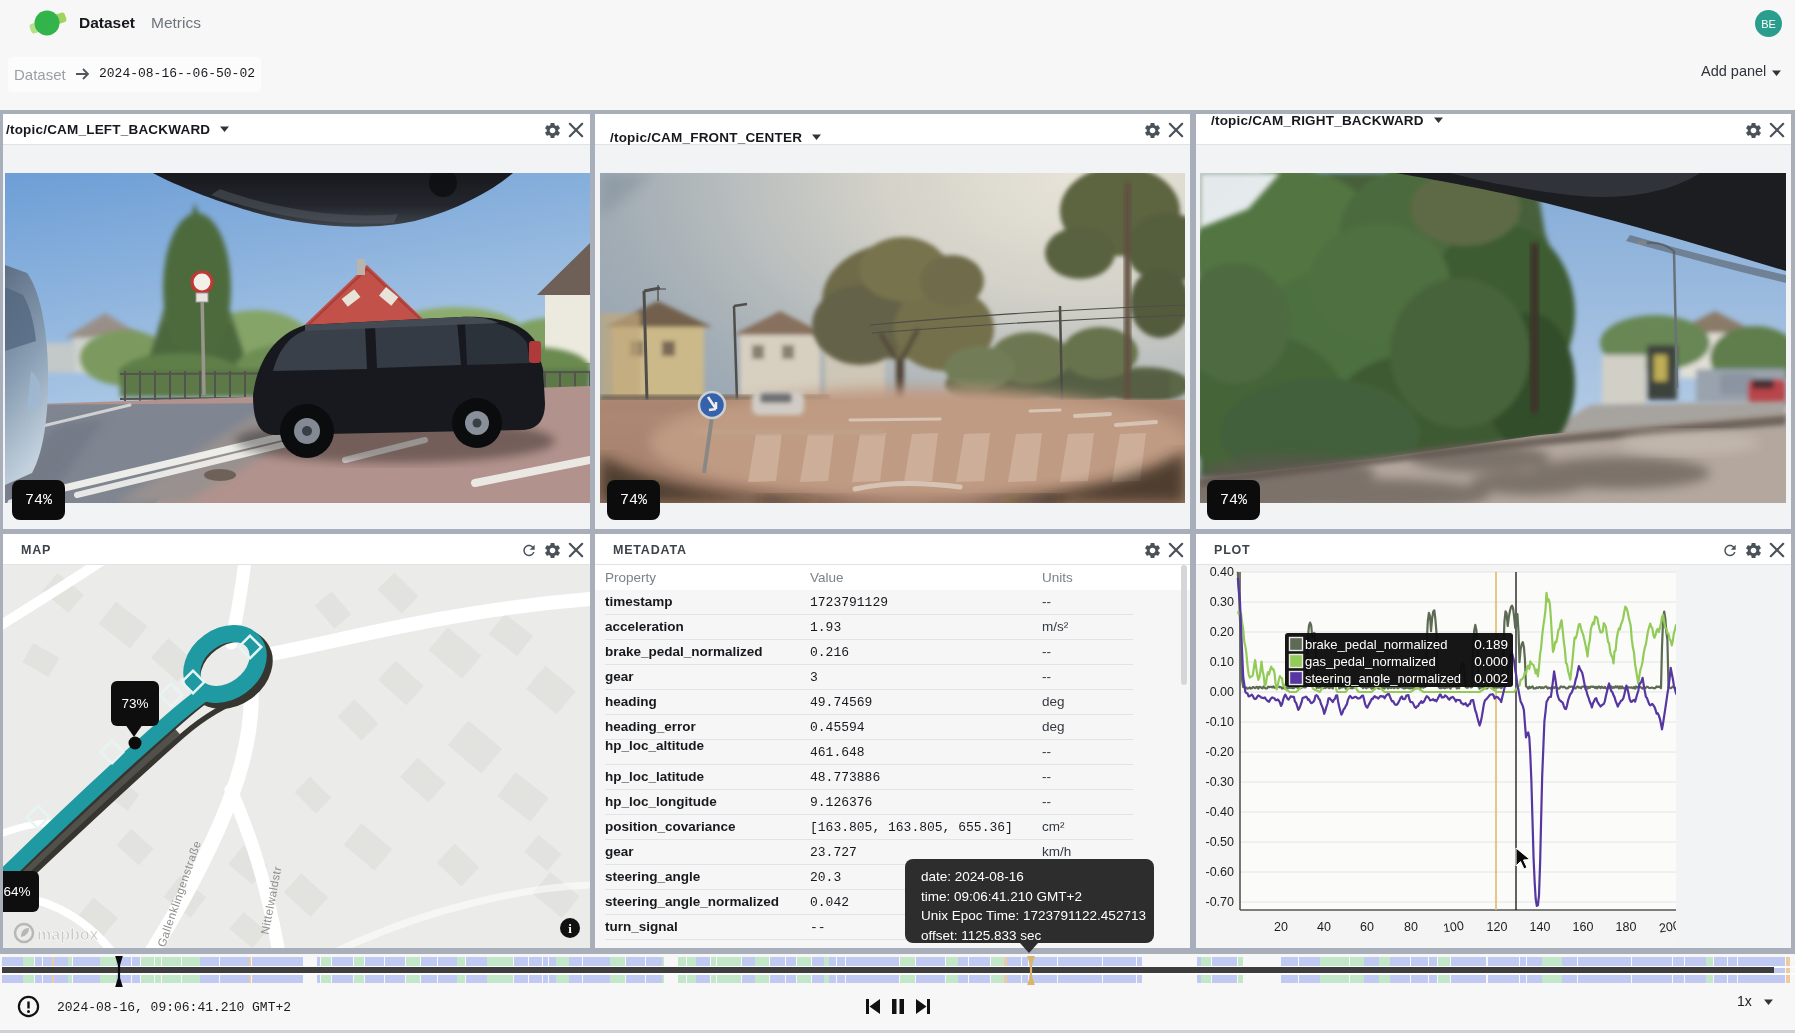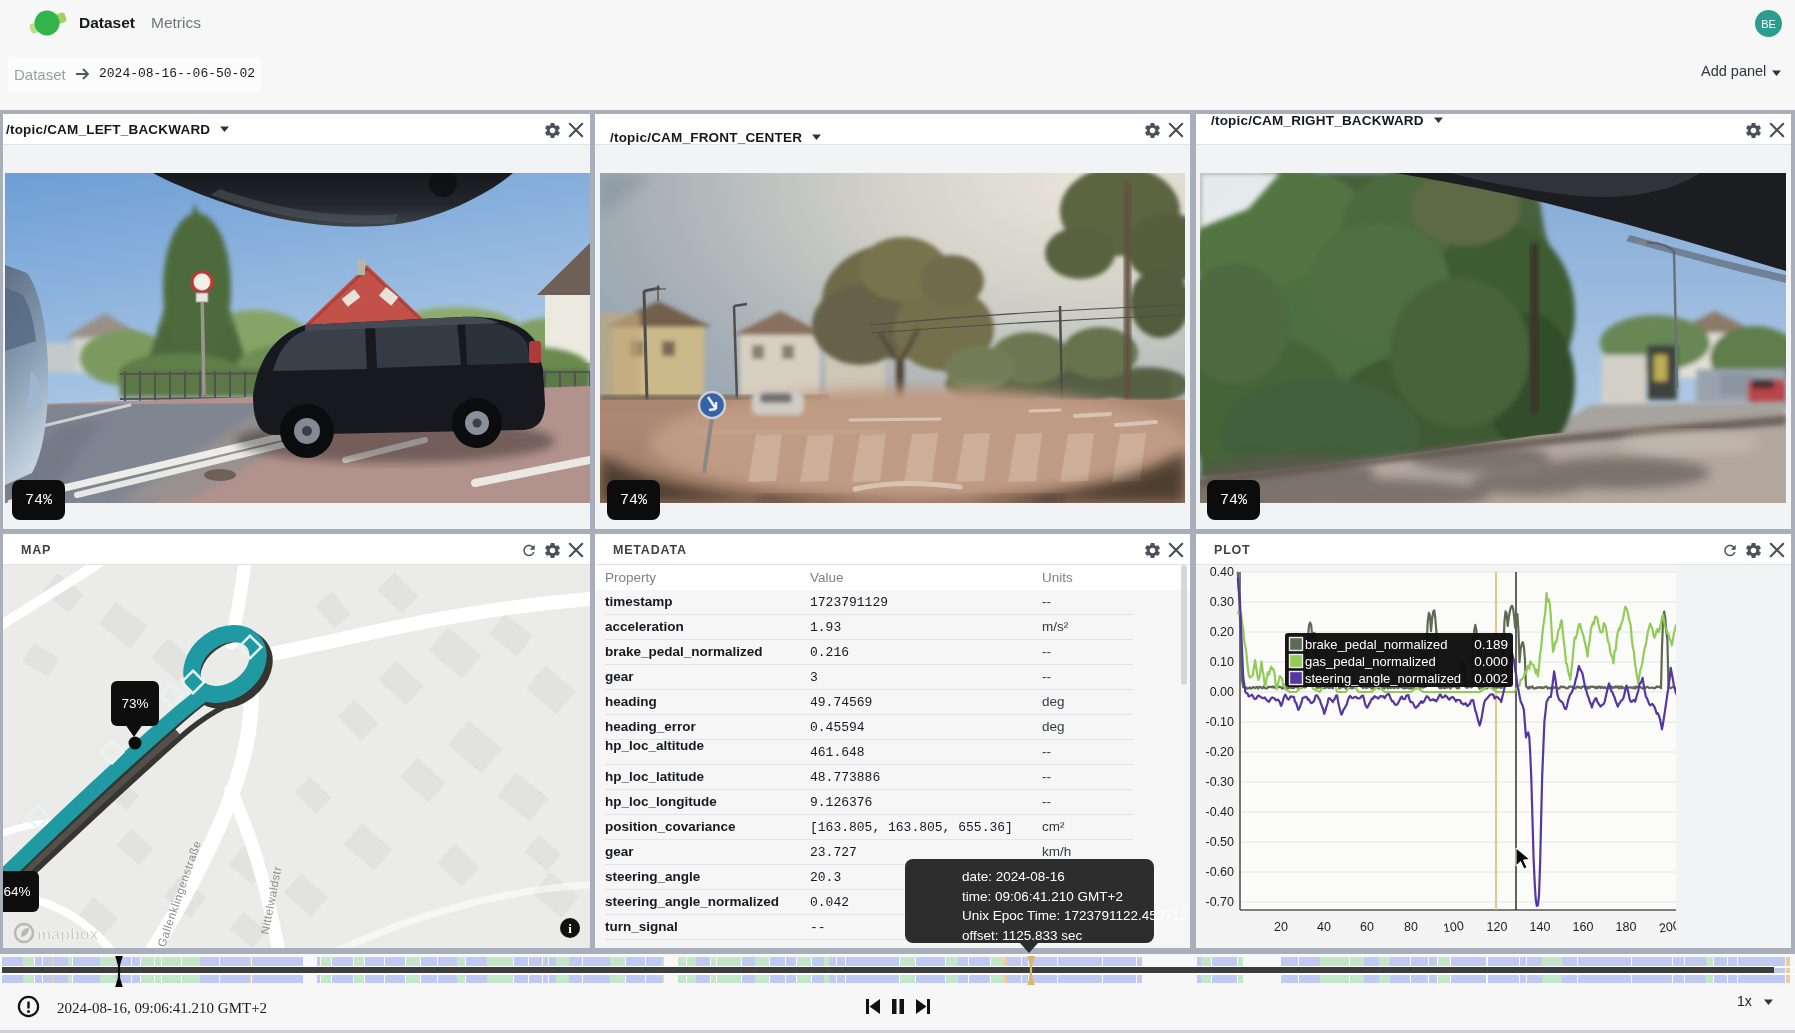--- a/index.html
+++ b/index.html
@@ -592,21 +592,21 @@
 <div class="abs mtv" style="left:810px;top:895px">0.042</div>
 <div class="abs mtu" style="left:1042px;top:894px">--</div>
 <div class="abs" style="left:605px;top:914px;width:528px;height:1px;background:#e3e3e5"></div>
 <div class="abs mtp" style="left:605px;top:919px">turn_signal</div>
 <div class="abs mtv" style="left:810px;top:920px">--</div>
 <div class="abs mtu" style="left:1042px;top:919px"></div>
 <div class="abs" style="left:605px;top:939px;width:528px;height:1px;background:#e3e3e5"></div>
 <div class="abs" style="left:1181px;top:565px;width:6px;height:120px;background:#d6d6d8;border-radius:3px"></div>
 <div class="abs" style="left:905px;top:859px;width:249px;height:84px;background:#2d2d2d;border-radius:8px;z-index:30"></div>
 <div class="abs" style="left:1020px;top:943px;width:0;height:0;border-left:9px solid transparent;border-right:9px solid transparent;border-top:10px solid #2d2d2d;z-index:30"></div>
-<div class="abs ttx" style="left:962px;top:867px;z-index:31">date: 2024-08-16<br>time: 09:06:41.210 GMT+2<br>Unix Epoc Time: 1723791122.452713<br>offset: 1125.833 sec</div>
+<div class="abs ttx" style="left:921px;top:867px;z-index:31">date: 2024-08-16<br>time: 09:06:41.210 GMT+2<br>Unix Epoc Time: 1723791122.452713<br>offset: 1125.833 sec</div>
 <div class="abs phead" style="left:1196px;top:534px;width:595px"></div>
 <div class="abs ptitle" style="left:1214px;top:543px">PLOT</div>
 <svg class="abs" style="left:1768px;top:541px" width="18" height="18">
     <line x1="2.8" y1="2.8" x2="15.2" y2="15.2" stroke="#4a5158" stroke-width="2.2" stroke-linecap="round"></line>
     <line x1="15.2" y1="2.8" x2="2.8" y2="15.2" stroke="#4a5158" stroke-width="2.2" stroke-linecap="round"></line>
   </svg>
 <svg class="abs" style="left:1744px;top:541px" width="19" height="19">
     <g transform="translate(0.0,0.0) scale(0.792)">
       <path d="M19.14,12.94c0.04-0.3,0.06-0.61,0.06-0.94c0-0.32-0.02-0.64-0.07-0.94l2.03-1.58c0.18-0.14,0.23-0.41,0.12-0.61l-1.92-3.32c-0.12-0.22-0.37-0.29-0.59-0.22l-2.39,0.96c-0.5-0.38-1.03-0.7-1.62-0.94L14.4,2.81c-0.04-0.24-0.24-0.41-0.48-0.41h-3.84c-0.24,0-0.43,0.17-0.47,0.41L9.25,5.35C8.66,5.59,8.12,5.92,7.63,6.29L5.24,5.33c-0.22-0.08-0.47,0-0.59,0.22L2.74,8.87C2.62,9.08,2.66,9.34,2.86,9.48l2.03,1.58C4.84,11.36,4.8,11.69,4.8,12s0.02,0.64,0.07,0.94l-2.03,1.58c-0.18,0.14-0.23,0.41-0.12,0.61l1.92,3.32c0.12,0.22,0.37,0.29,0.59,0.22l2.39-0.96c0.5,0.38,1.03,0.7,1.62,0.94l0.36,2.54c0.05,0.24,0.24,0.41,0.48,0.41h3.84c0.24,0,0.44-0.17,0.47-0.41l0.36-2.54c0.59-0.24,1.13-0.56,1.62-0.94l2.39,0.96c0.22,0.08,0.47,0,0.59-0.22l1.92-3.32c0.12-0.22,0.07-0.47-0.12-0.61L19.14,12.94z M12,15.6c-1.98,0-3.6-1.62-3.6-3.6s1.62-3.6,3.6-3.6s3.6,1.62,3.6,3.6S13.98,15.6,12,15.6z" fill="#4a5158"></path>
     </g>
@@ -813,21 +813,21 @@
     <polygon points="3.2,0 10.8,0 8.1,9 8.1,22 10.8,31 3.2,31 5.9,22 5.9,9" fill="#0a0a0a"></polygon>
   </svg>
 <svg class="abs" style="left:1024px;top:956px" width="14" height="29">
     <polygon points="3.2,0 10.8,0 8.1,9 8.1,20 10.8,29 3.2,29 5.9,20 5.9,9" fill="#d9b469"></polygon>
   </svg>
 <svg class="abs" style="left:17px;top:995px" width="23" height="23">
  <circle cx="11.5" cy="11.5" r="9.6" fill="none" stroke="#111" stroke-width="2.2"></circle>
  <line x1="11.5" y1="6.5" x2="11.5" y2="13.5" stroke="#111" stroke-width="2.4"></line>
  <circle cx="11.5" cy="16.5" r="1.5" fill="#111"></circle>
 </svg>
-<div class="abs" style="left:57px;top:1000px;font-size:15px;color:#1b1b1b;font-family:Liberation Serif, serif">2024-08-16, 09:06:41.210 GMT+2</div>
+<div class="abs" style="left:57px;top:1000px;font-size:13px;color:#1b1b1b;font-family:Liberation Mono, monospace">2024-08-16, 09:06:41.210 GMT+2</div>
 <svg class="abs" style="left:866px;top:998px" width="64" height="17">
  <rect x="0" y="1" width="3" height="15" fill="#111"></rect>
  <polygon points="14,1 14,16 3.5,8.5" fill="#111"></polygon>
  <rect x="26" y="1" width="4.5" height="15" fill="#111"></rect>
  <rect x="33.5" y="1" width="4.5" height="15" fill="#111"></rect>
  <polygon points="50,1 50,16 60.5,8.5" fill="#111"></polygon>
  <rect x="61" y="1" width="3" height="15" fill="#111"></rect>
 </svg>
 <div class="abs" style="left:1737px;top:993px;font-size:14px;color:#222">1x</div>
 <svg class="abs" style="left:1763px;top:999px" width="11" height="7">

